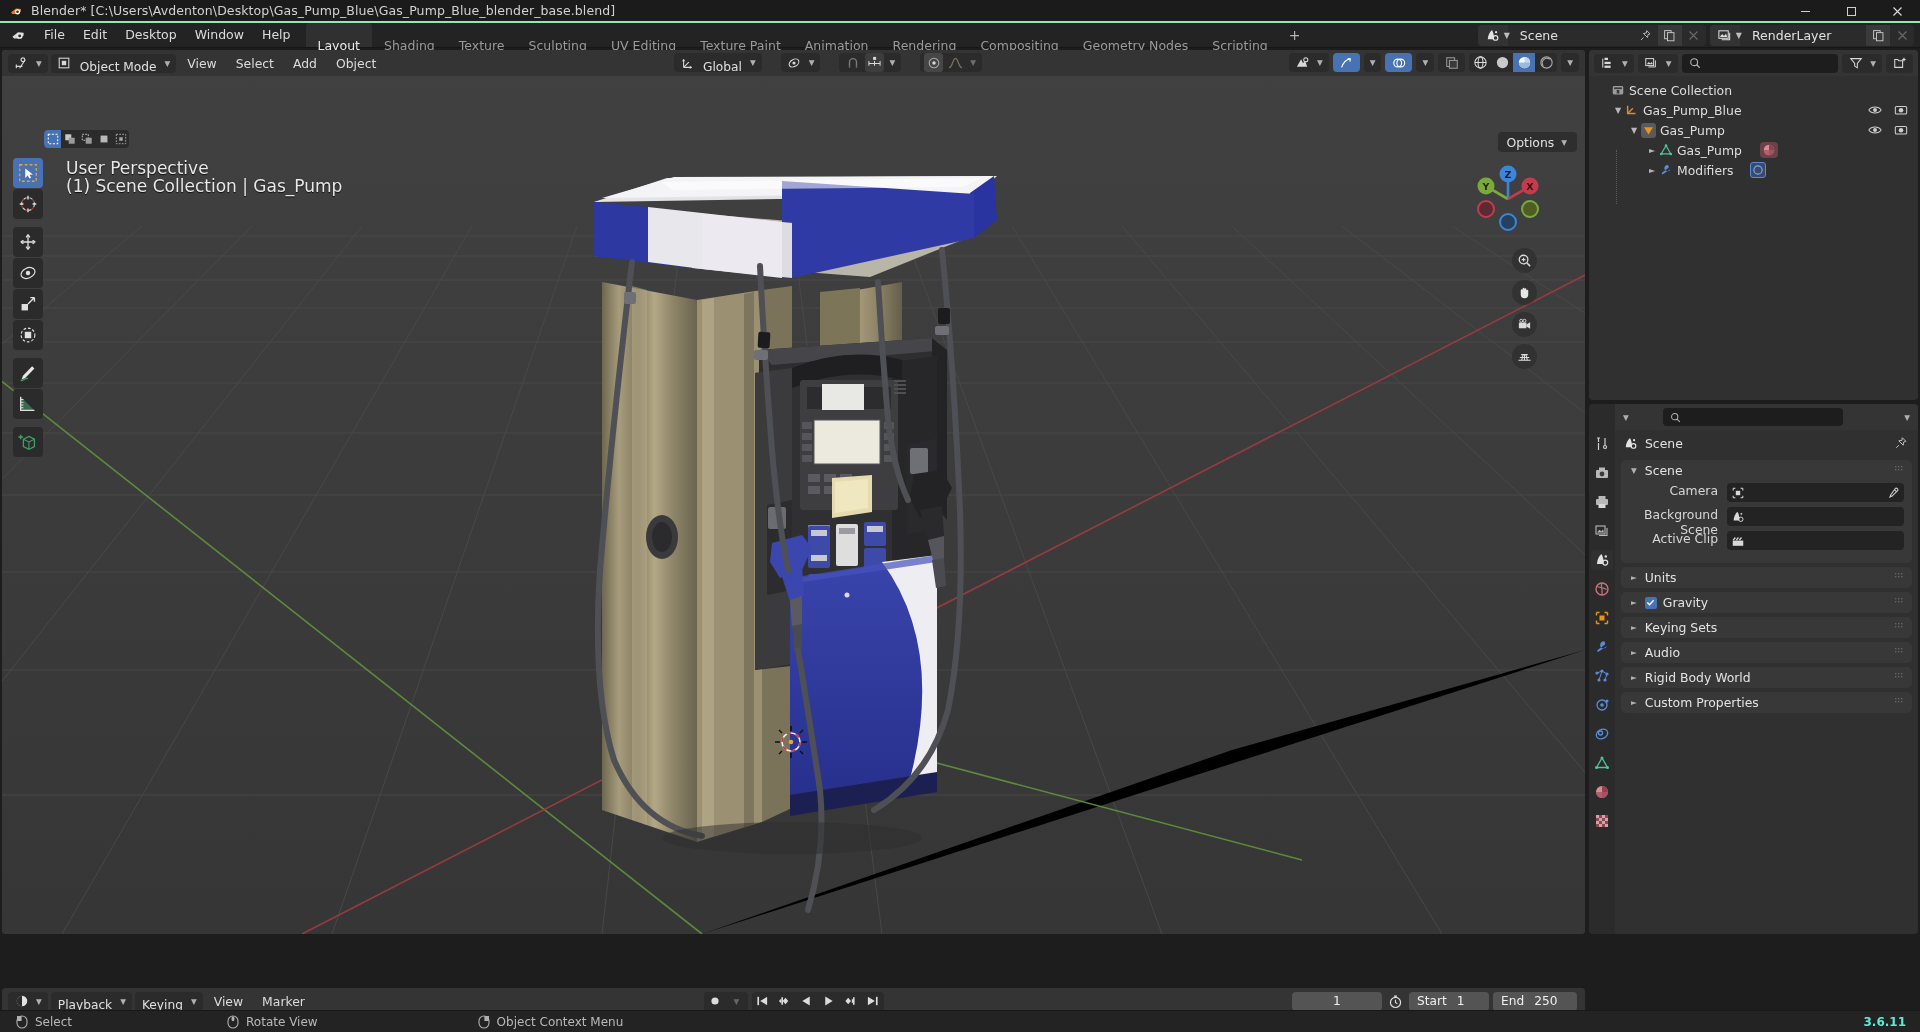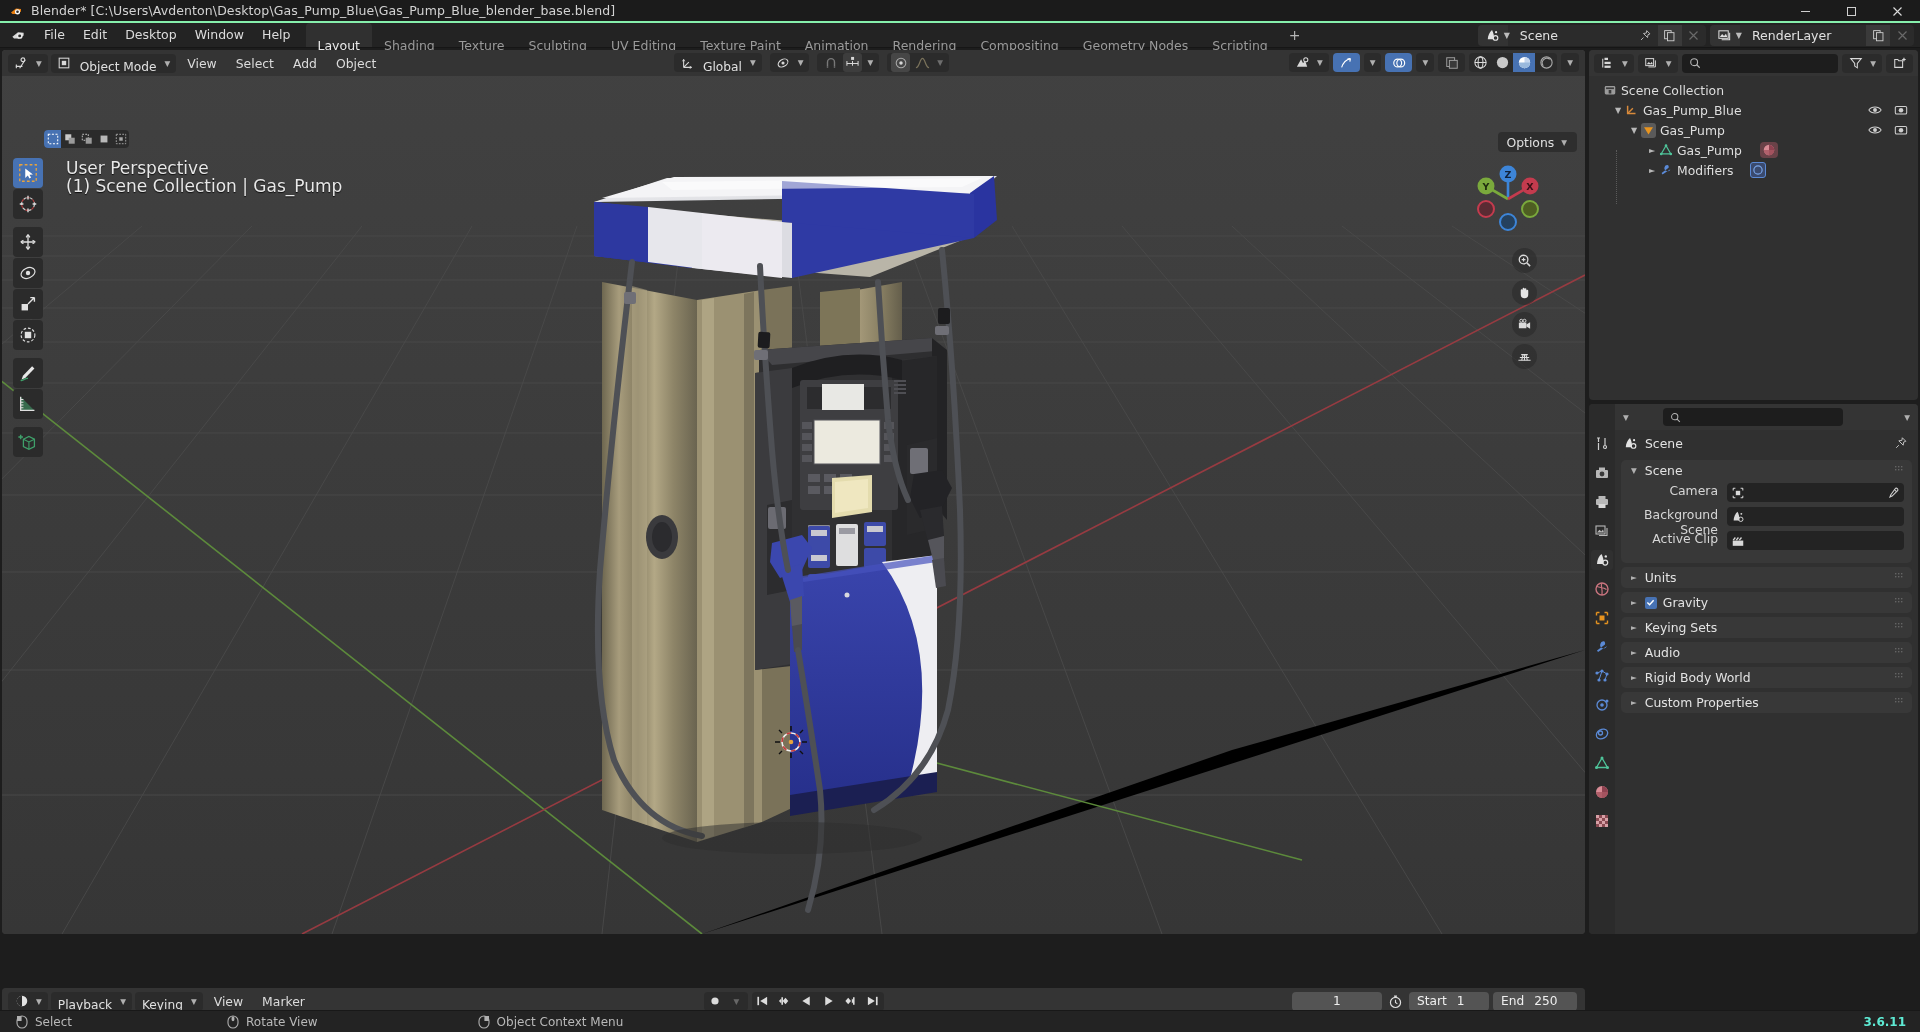--- a/index.html
+++ b/index.html
@@ -53,21 +53,21 @@
   .viewport{ position:absolute; left:2px; top:2px; width:1583px; height:884px; border-radius:4px; overflow:hidden; background:#393939;}
   .vp-header{
     position:absolute; left:0;top:0; width:100%; height:26px; background:#343434;
     display:flex; align-items:center; z-index:20; padding-left:6px; gap:3px;
   }
   .vp-tool{ display:flex; align-items:center; background:#2b2b2b; border-radius:4px; height:19px; padding:0 4px; gap:3px;}
   .vp-btn{ display:flex;align-items:center;justify-content:center; height:19px; min-width:19px; color:#d4d4d4;}
   .vp-label{ font-size:12.2px; color:#e0e0e0; padding:0 3px; line-height:19px;margin-top:9px;}
   .chev{ font-size:7.5px; color:#b0b0b0; padding:0 2px;}
   .vp-menu{ padding:0 8px; font-size:12.4px; color:#dcdcdc; height:19px; line-height:19px; border-radius:3px;}
-  .vp-hdr-center{ position:absolute; left:672px; top:3px; display:flex; align-items:center; gap:8px;}
+  .vp-hdr-center{ position:absolute; left:672px; top:3px; display:flex; align-items:center; gap:19px;}
   .vp-hdr-right{ position:absolute; right:6px; top:3px; display:flex; align-items:center; gap:4px;}
 
   .seg{ display:flex; background:#2b2b2b; border-radius:4px; overflow:hidden; height:19px;}
   .seg > div{ width:22px; height:19px; display:flex;align-items:center;justify-content:center;}
   .seg > div.on{ background:#4772b3; }
 
   
   .vp-subhdr{ position:absolute; left:42px; top:80px; z-index:19; display:flex; }
   .selmode{ display:flex; background:#2b2b2b; border-radius:4px; overflow:hidden; height:18px;}
   .selmode > div{ width:17px;height:18px; display:flex;align-items:center;justify-content:center;}
@@ -91,21 +91,21 @@
   
   .gizmo{ position:absolute; right:36px; top:108px; width:82px; height:82px; z-index:18;}
   .navbtns{ position:absolute; right:48px; top:198px; z-index:18; display:flex; flex-direction:column; gap:7px;}
   .navbtn{ width:25px;height:25px;border-radius:50%; background:rgba(40,40,40,.55); display:flex;align-items:center;justify-content:center; color:#d8d8d8;}
 
   
   .outliner{ position:absolute; left:1589px; top:2px; width:329px; height:350px; background:#303030; border-radius:4px; overflow:hidden;}
   .out-header{ height:26px; background:#343434; display:flex; align-items:center; padding:0 5px; gap:4px;}
   .out-search{ flex:1; height:19px; background:#1d1d1d; border-radius:4px; display:flex;align-items:center; padding:0 7px; gap:5px;}
   .out-body{ padding:4px 0 0 0; font-size:12.4px;}
-  .out-row{ display:flex; align-items:center; height:20px; position:relative;}
+  .out-row{ display:flex; align-items:center; height:20px; padding-left:8px; position:relative;}
   .tri{ width:14px; display:flex; align-items:center; justify-content:center; color:#b8b8b8; font-size:8px;}
   .out-name{ margin-left:4px; color:#dedede;}
   .out-right{ position:absolute; right:10px; display:flex; align-items:center; gap:12px;}
   .out-dash{ position:absolute; border-left:1px dotted #5a5a5a; }
 
   
   .props{ position:absolute; left:1589px; top:356px; width:329px; height:530px; background:#303030; border-radius:4px; overflow:hidden; display:flex;}
   .props-tabs{ width:26px; background:#2b2b2b; padding-top:30px; display:flex; flex-direction:column; align-items:center; gap:9px;}
   .ptab{ width:22px;height:20px; display:flex;align-items:center;justify-content:center; border-radius:3px;}
   .ptab.active{ background:#303030; }

